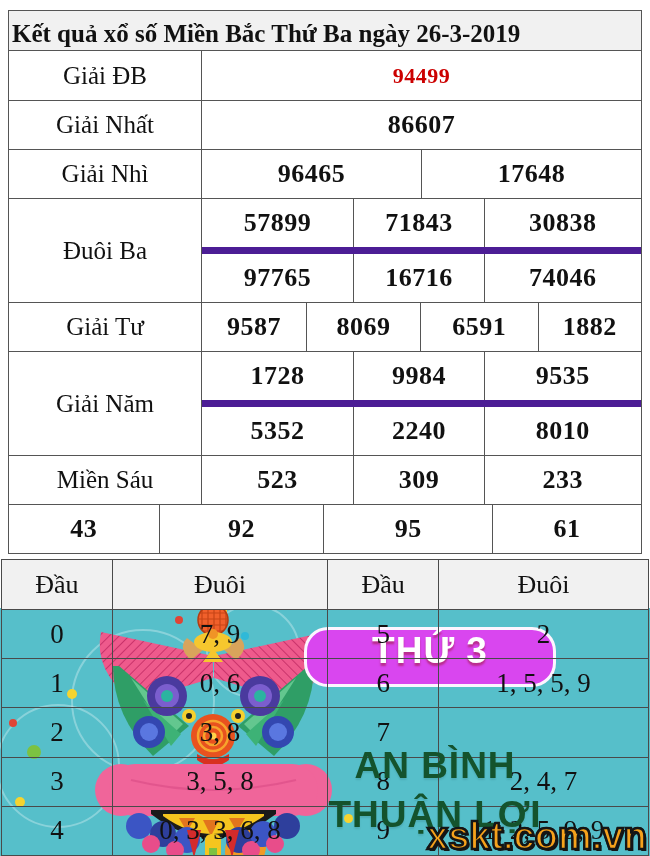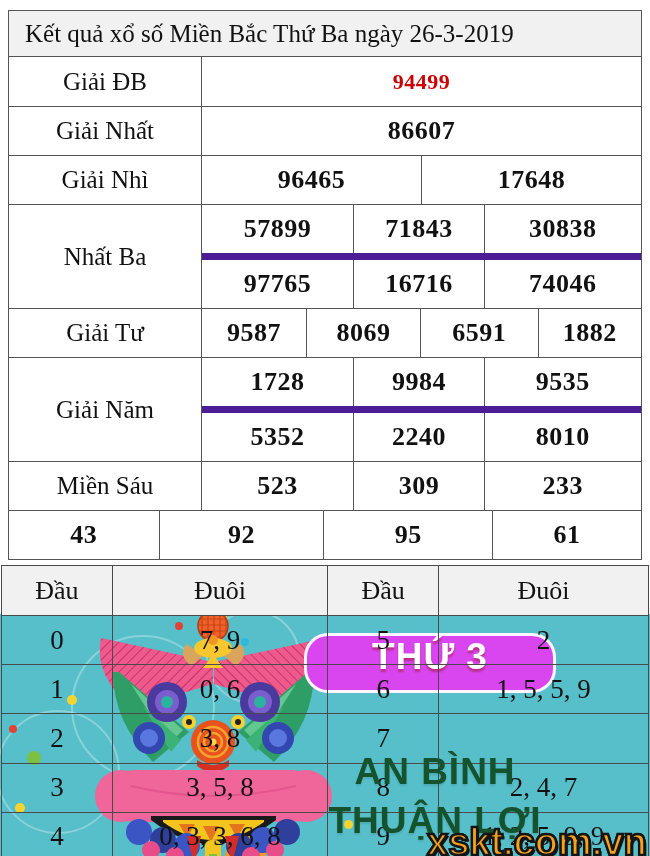--- a/index.html
+++ b/index.html
@@ -4,22 +4,22 @@
 <style>
   html,body{margin:0;padding:0;}
   body{
     width:650px;height:856px;overflow:hidden;background:#ffffff;
     font-family:"Liberation Serif","DejaVu Serif",serif;color:#111;
     position:relative;
   }
   
   .ptable{margin:10px 8px 0 8px;border:1px solid #555;}
   .ptitle{
-    height:45px;line-height:45px;background:#f1f1f1;
-    font-weight:normal;font-size:25px;padding-left:16px;white-space:nowrap;
+    height:39px;line-height:45px;background:#f1f1f1;
+    font-weight:bold;font-size:25px;padding-left:3px;white-space:nowrap;
   }
   .prow{display:flex;border-top:1px solid #555;}
   .plabel{
     width:192px;flex:0 0 192px;border-right:1px solid #555;
     display:flex;align-items:center;justify-content:center;
     font-size:25px;
   }
   .pvals{flex:1;display:flex;flex-direction:column;min-width:0;}
   .psub{display:flex;}
   .psub+.psub{border-top:7px solid #4c1d95;}
@@ -103,21 +103,21 @@
     <div class="plabel">Giải Nhì</div>
     <div class="pvals">
       <div class="psub h48">
         <div class="pcell cw2">96465</div>
         <div class="pcell cw2">17648</div>
       </div>
     </div>
   </div>
 
   <div class="prow">
-    <div class="plabel">Nhất Ba</div>
+    <div class="plabel">Đuôi Ba</div>
     <div class="pvals">
       <div class="psub h48">
         <div class="pcell c3a">57899</div>
         <div class="pcell c3b">71843</div>
         <div class="pcell c3c">30838</div>
       </div>
       <div class="psub h48">
         <div class="pcell c3a">97765</div>
         <div class="pcell c3b">16716</div>
         <div class="pcell c3c">74046</div>

